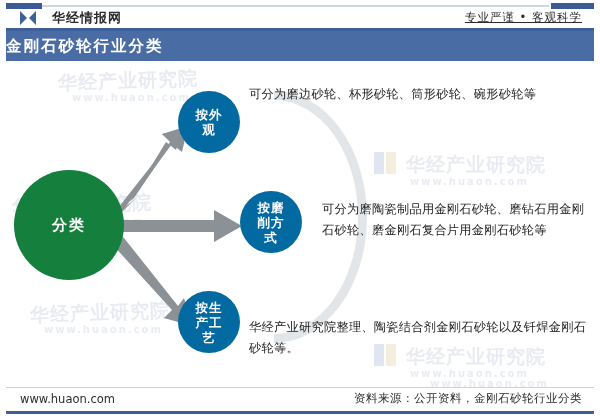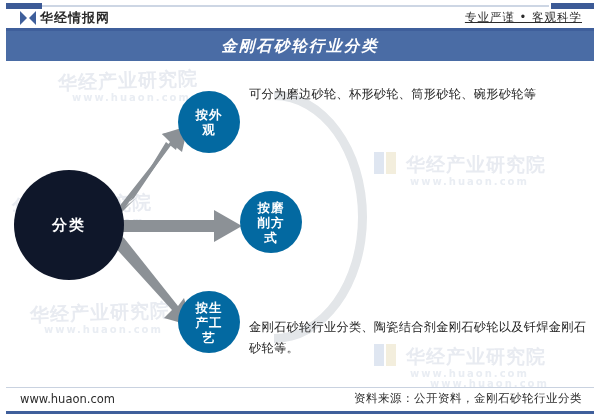--- a/index.html
+++ b/index.html
@@ -53,21 +53,21 @@
   .topbar-right {
     position: absolute; left: 551px; top: 3px;
     width: 43px; height: 6px; background: #3c5a96;
   }
   .header {
     position: absolute; left: 0; top: 9px;
     width: 600px; height: 18px;
   }
   .brand {
     position: absolute; left: 20px; top: 0px;
-    display: flex; align-items: center; gap: 3px;
+    display: flex; align-items: center; gap: 15px;
   }
   .brand-logo {
     position: relative; width: 17px; height: 14px;
   }
   .brand-logo .tri-l,
   .brand-logo .tri-r {
     position: absolute; top: 0; width: 0; height: 0;
     border-top: 7px solid transparent;
     border-bottom: 7px solid transparent;
   }
@@ -83,21 +83,21 @@
   .headrule {
     position: absolute; left: 6px; top: 28px;
     width: 588px; height: 3px; background: #3f5f9b;
   }
 
   
   .titlebar {
     position: absolute; left: 6px; top: 31px;
     width: 588px; height: 30px;
     background: #4a6ca5;
-    display: flex; align-items: center; justify-content: center; font-style: italic;
+    display: flex; align-items: center; justify-content: flex-start;
   }
   .titlebar span {
     color: #ffffff; font-size: 15.5px; font-weight: bold; letter-spacing: 2px;
   }
 
   
   .canvas {
     position: absolute; left: 0; top: 64px;
     width: 600px; height: 310px;
   }
@@ -116,21 +116,21 @@
     background: #0369a1;
     display: flex; align-items: center; justify-content: center;
     text-align: center;
     color: #ffffff;
     font-weight: bold;
     box-sizing: border-box;
   }
   .node-root {
     left: 14px; top: 106px; width: 110px; height: 110px;
     font-size: 15px; letter-spacing: 2px;
-    background: #0f172a;
+    background: #15803d;
   }
   .node-sm {
     width: 62px; height: 62px;
     font-size: 12.5px; line-height: 15px; letter-spacing: 1px;
   }
   .node-a { left: 178px; top: 27px; }
   .node-b { left: 240px; top: 127px; }
   .node-c { left: 178px; top: 227px; }
   .node-txt { display: block; width: 46px; }
 
@@ -263,21 +263,22 @@
 
     <div class="node node-sm node-b">
       <span class="node-txt">
         <span>按磨</span><br>
         <span>削方</span><br>
         <span>式</span>
       </span>
     </div>
 
     <div class="desc desc-1">可分为磨边砂轮、杯形砂轮、筒形砂轮、碗形砂轮等</div>
-    <div class="desc desc-3">金刚石砂轮行业分类、陶瓷结合剂金刚石砂轮以及钎焊金刚石砂轮等。</div>
+    <div class="desc desc-2">可分为磨陶瓷制品用金刚石砂轮、磨钻石用金刚石砂轮、磨金刚石复合片用金刚石砂轮等</div>
+    <div class="desc desc-3">华经产业研究院整理、陶瓷结合剂金刚石砂轮以及钎焊金刚石砂轮等。</div>
   </div>
 
   <div class="footrule"></div>
   <div class="footer">
     <div class="foot-url">www.huaon.com</div>
     <div class="foot-src">资料来源：公开资料，金刚石砂轮行业分类</div>
   </div>
   <div class="botrule"></div>
 
 </div>

